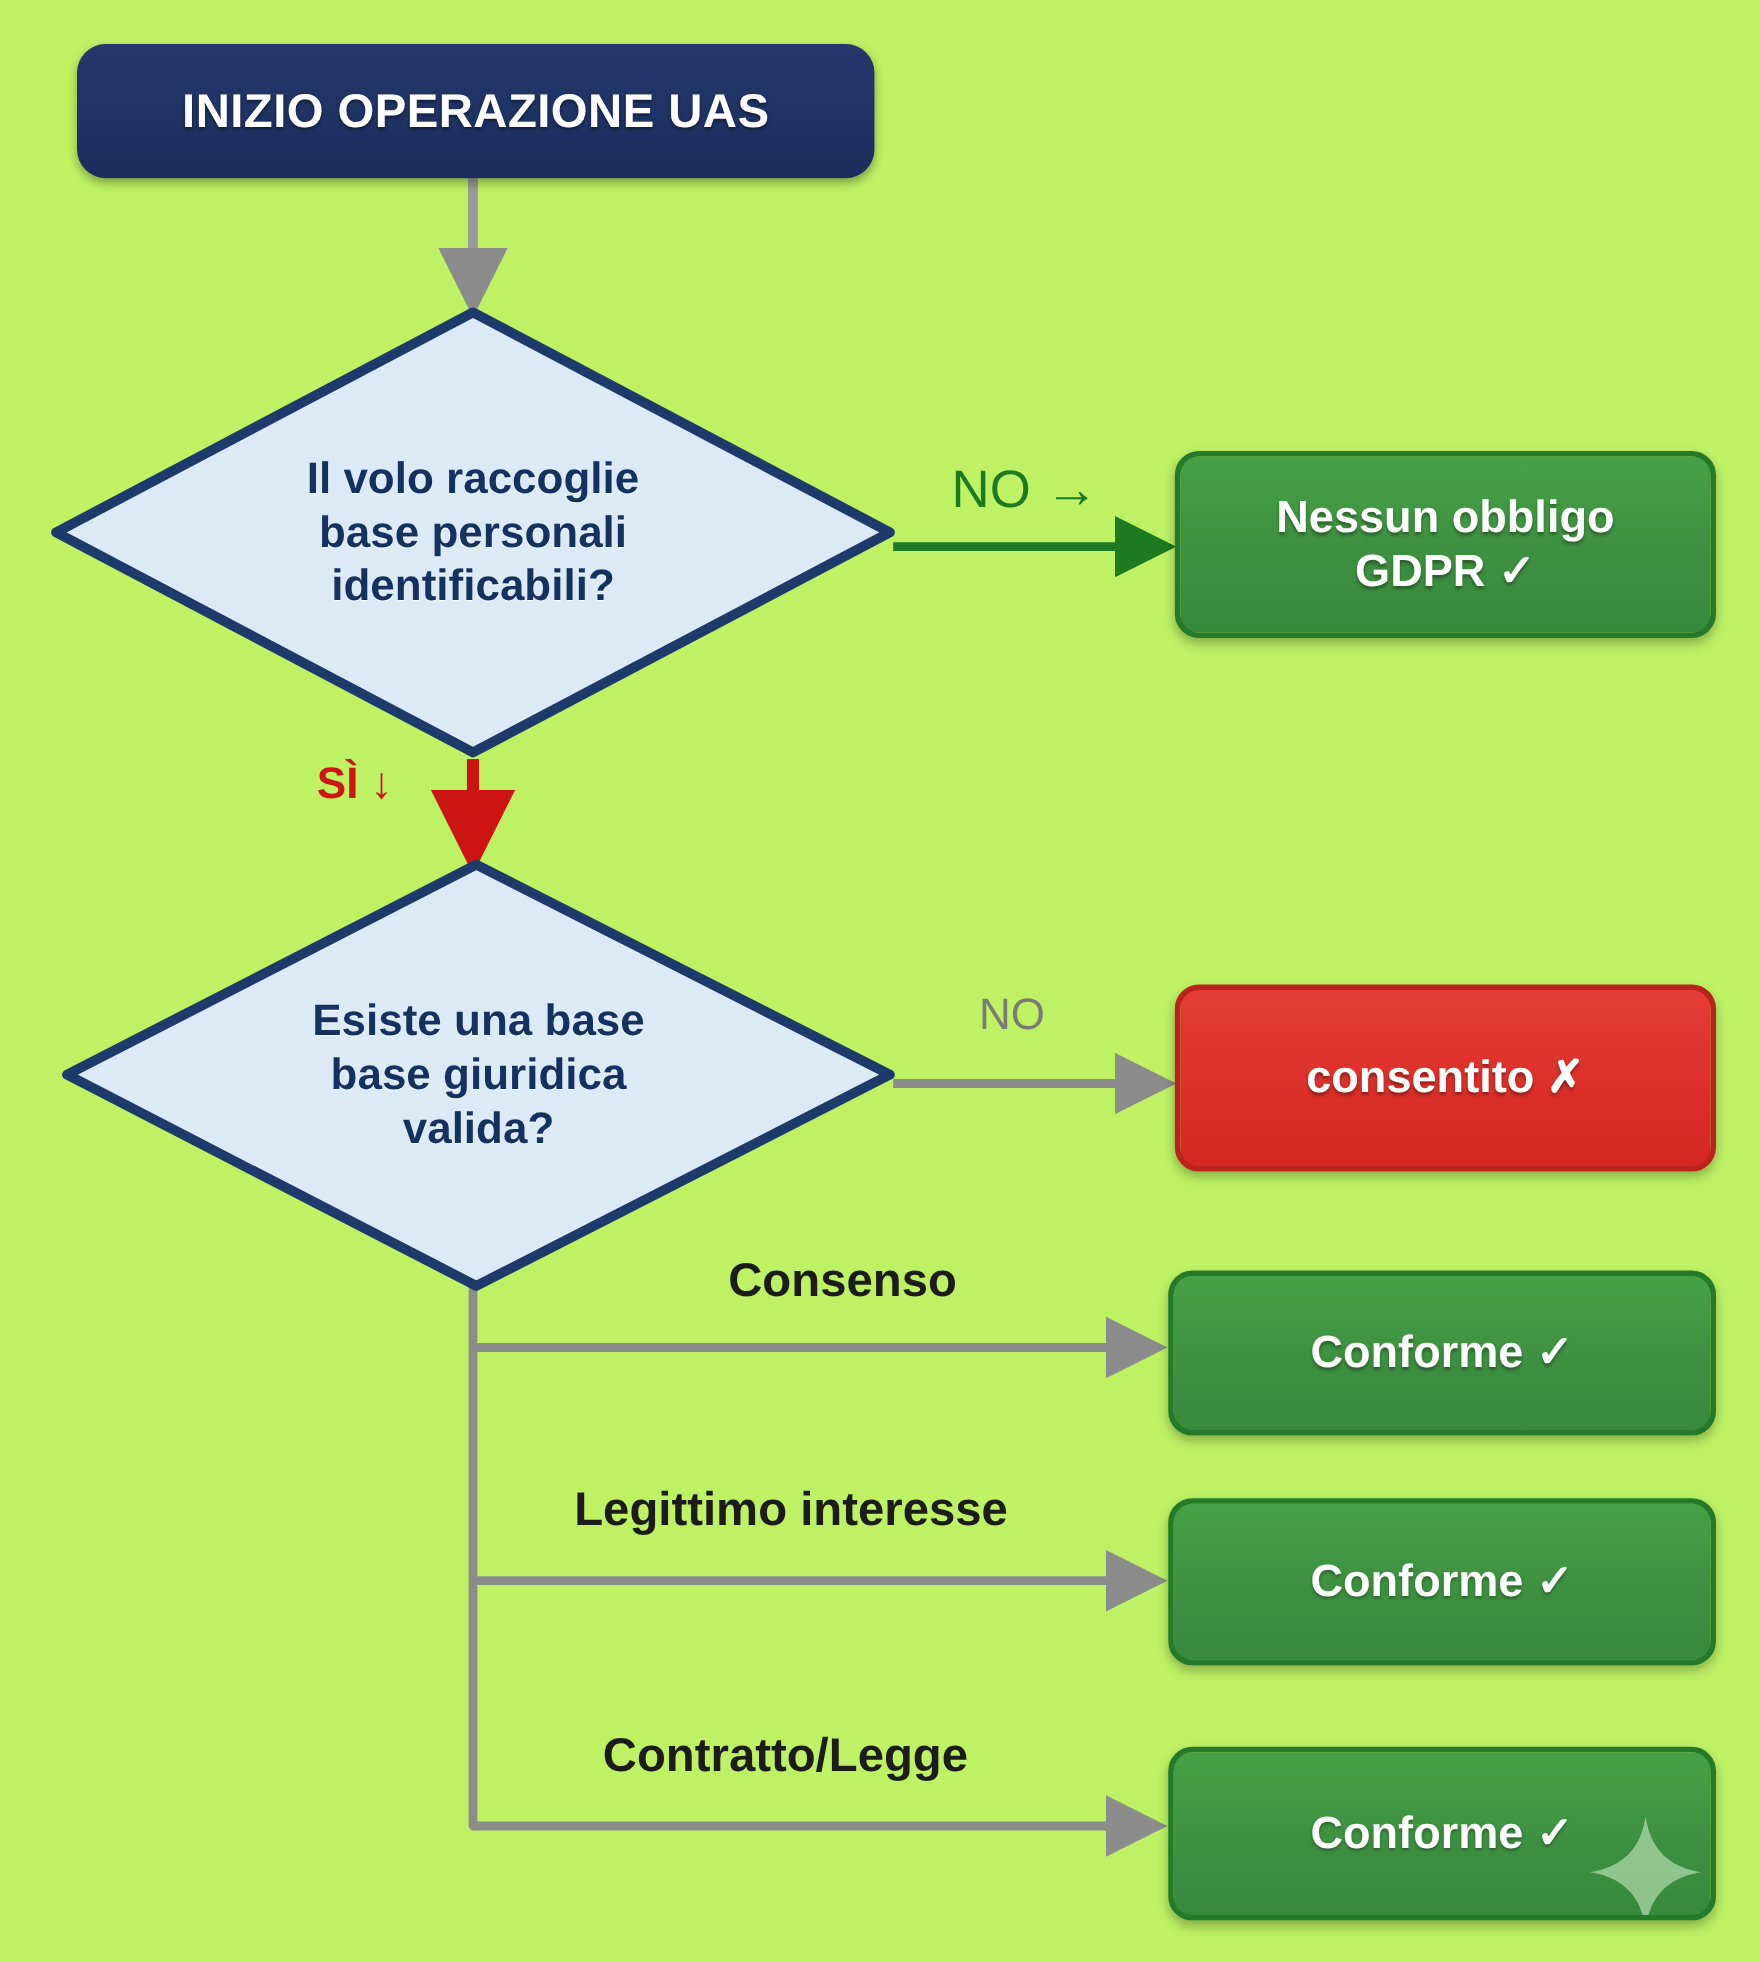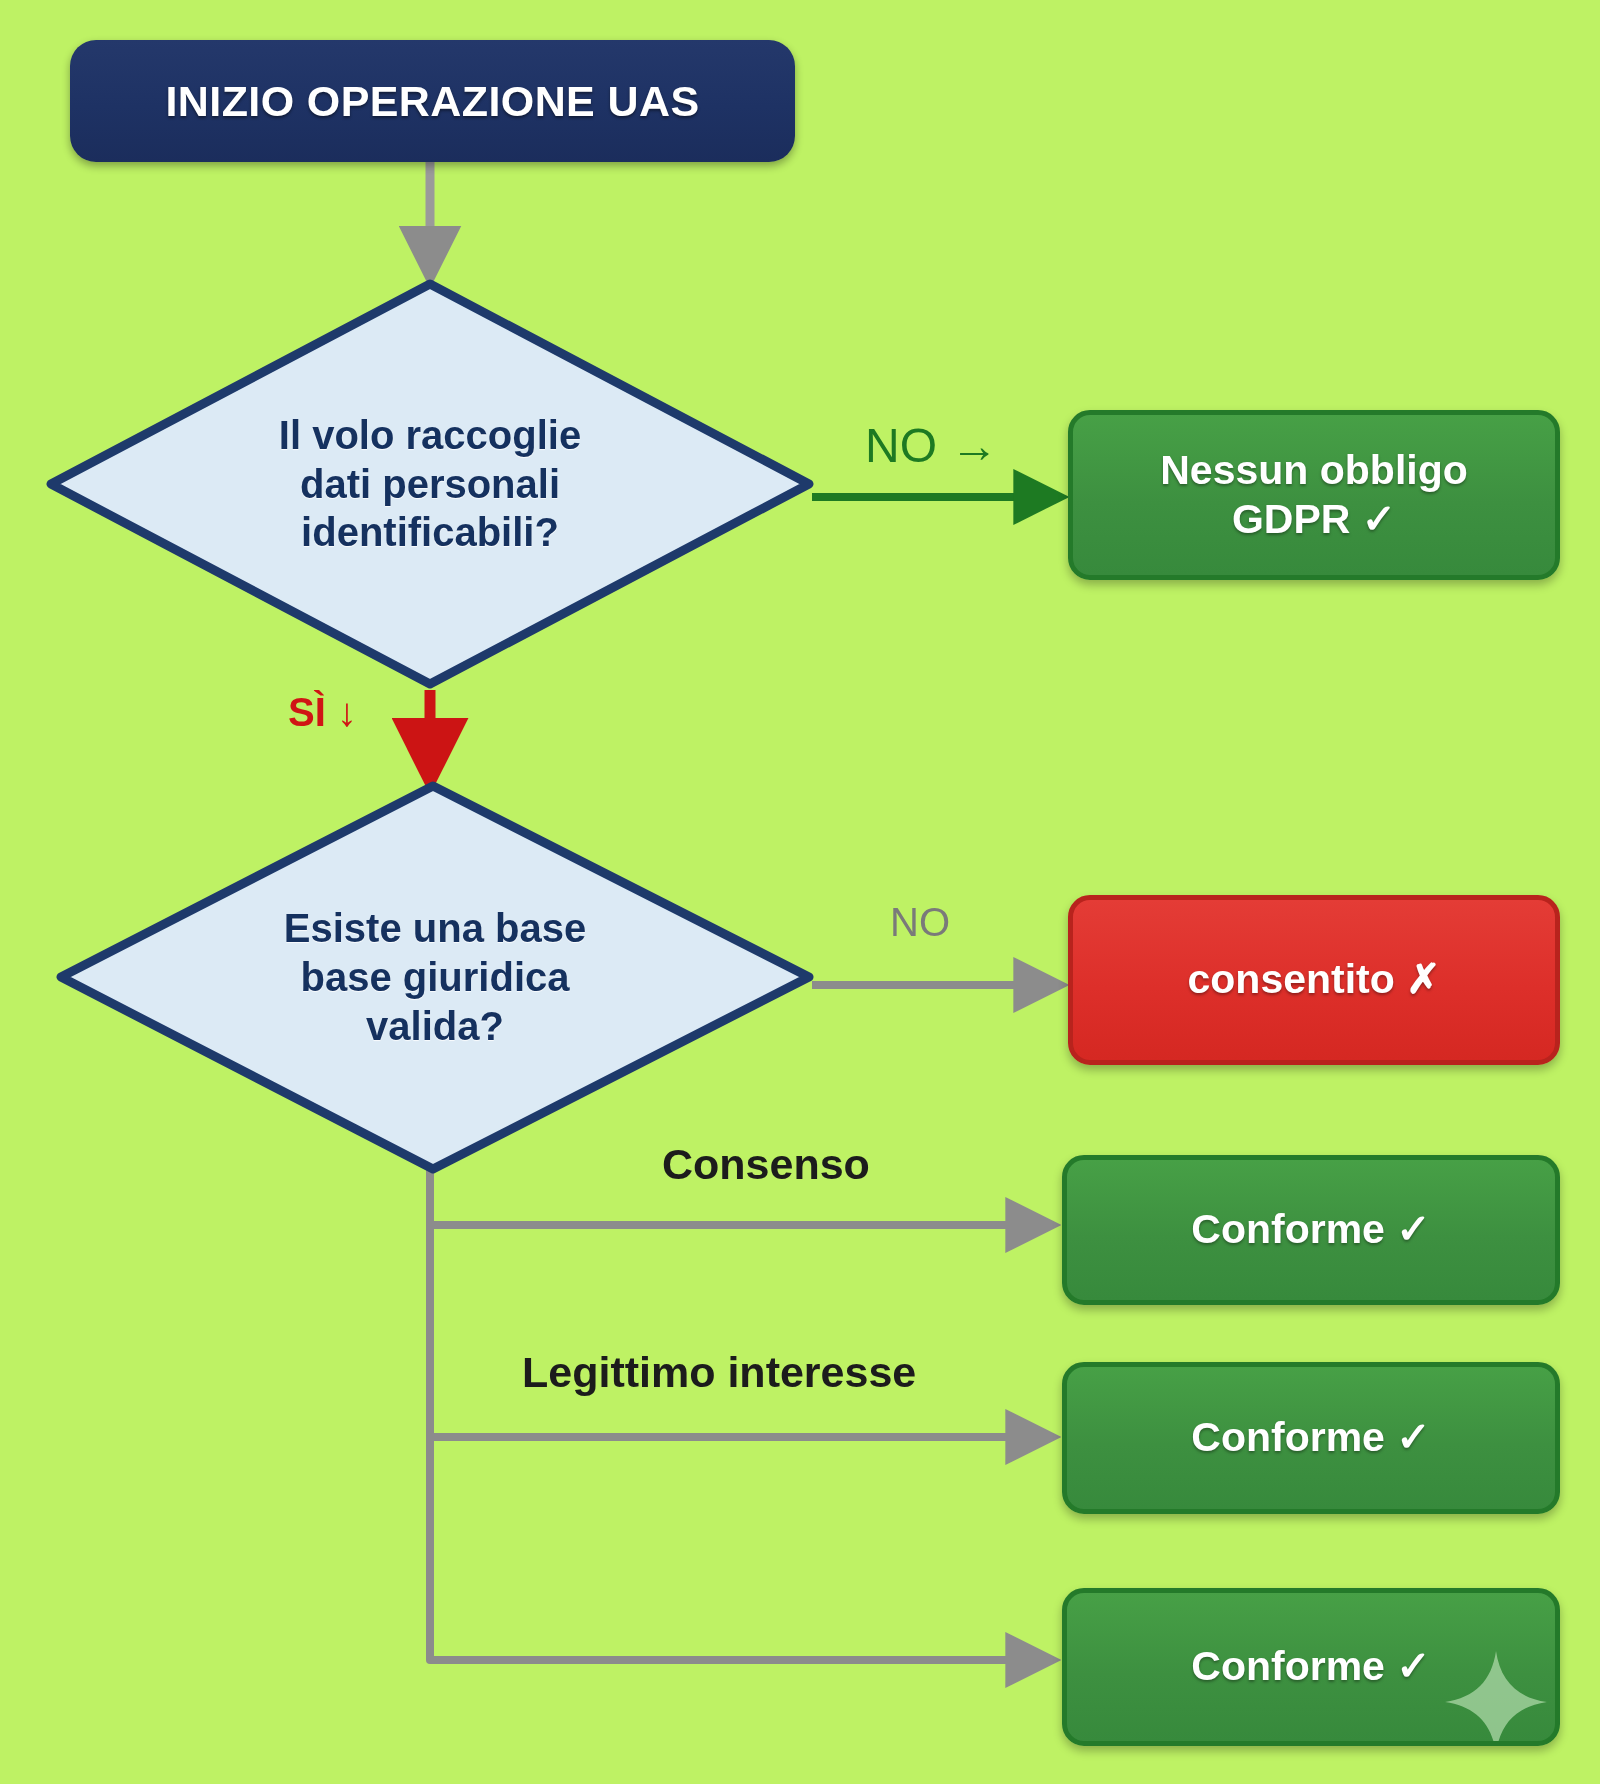--- a/index.html
+++ b/index.html
@@ -174,21 +174,21 @@
   <div class="node start-box" style="left:70px; top:40px; width:725px; height:122px;">
     <span>INIZIO OPERAZIONE UAS</span>
   </div>
 
   <div class="diamond-wrap" style="left:45px; top:278px; width:770px; height:412px;">
     <svg width="770" height="412" viewBox="0 0 770 412" xmlns="http://www.w3.org/2000/svg">
       <polygon points="385,6 764,206 385,406 6,206" fill="#dceaf5" stroke="#1e3a6b" stroke-width="9" stroke-linejoin="round"></polygon>
     </svg>
     <div class="diamond-label">
       <span>Il volo raccoglie</span>
-      <span>dati personali</span>
+      <span>base personali</span>
       <span>identificabili?</span>
     </div>
   </div>
 
   <div class="diamond-wrap" style="left:55px; top:780px; width:760px; height:395px;">
     <svg width="760" height="395" viewBox="0 0 760 395" xmlns="http://www.w3.org/2000/svg">
       <polygon points="378,6 754,197 378,389 6,197" fill="#dceaf5" stroke="#1e3a6b" stroke-width="9" stroke-linejoin="round"></polygon>
     </svg>
     <div class="diamond-label">
       <span>Esiste una base</span>
@@ -200,20 +200,21 @@
   <div class="edge-label green" style="left:865px; top:418px;">NO →</div>
 
   <div class="edge-label red" style="left:288px; top:690px;">SÌ ↓</div>
 
   <div class="edge-label gray" style="left:890px; top:900px;">NO</div>
 
   <div class="edge-label dark" style="left:662px; top:1140px;">Consenso</div>
 
   <div class="edge-label dark" style="left:522px; top:1348px;">Legittimo interesse</div>
 
+  <div class="edge-label dark" style="left:548px; top:1572px;">Contratto/Legge</div>
 
   <div class="result-box result-green" style="left:1068px; top:410px; width:462px; height:160px;">
     <div class="rb-inner">
       <div>
         <div>Nessun obbligo</div>
         <div>GDPR ✓</div>
       </div>
     </div>
   </div>
 

